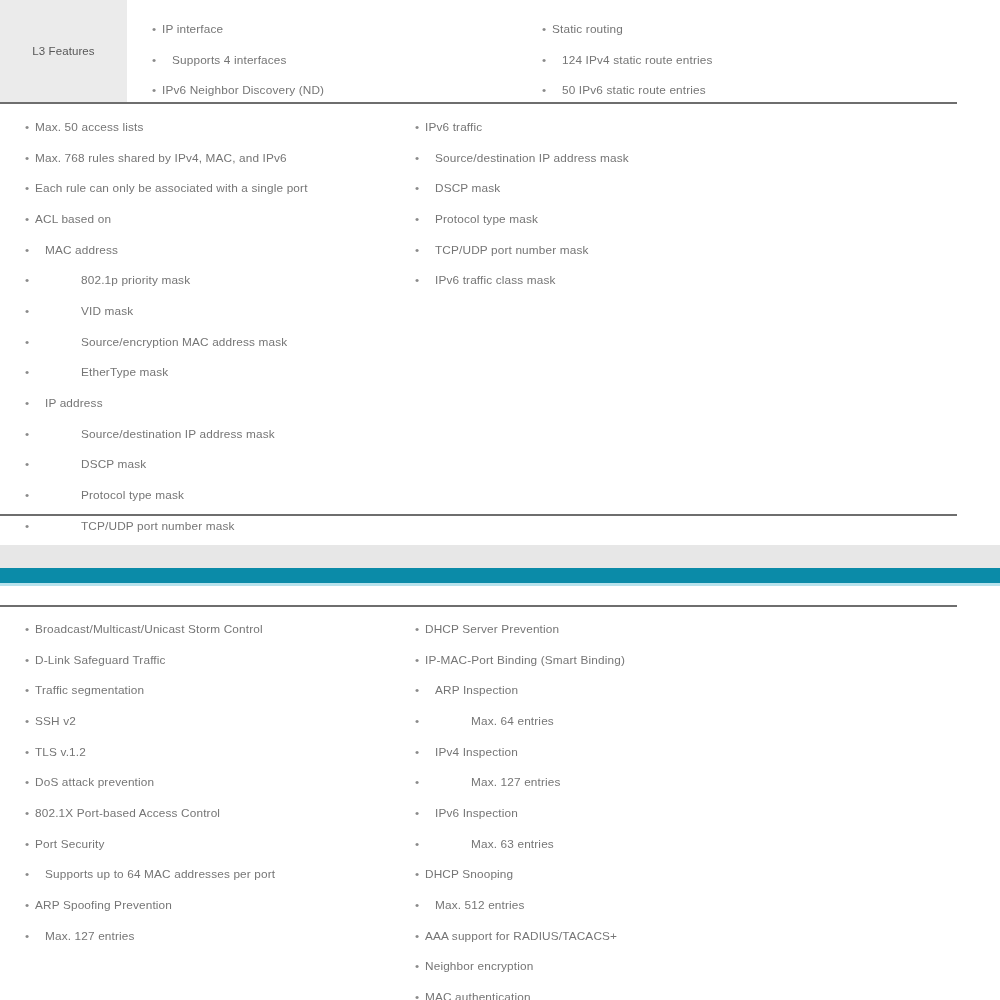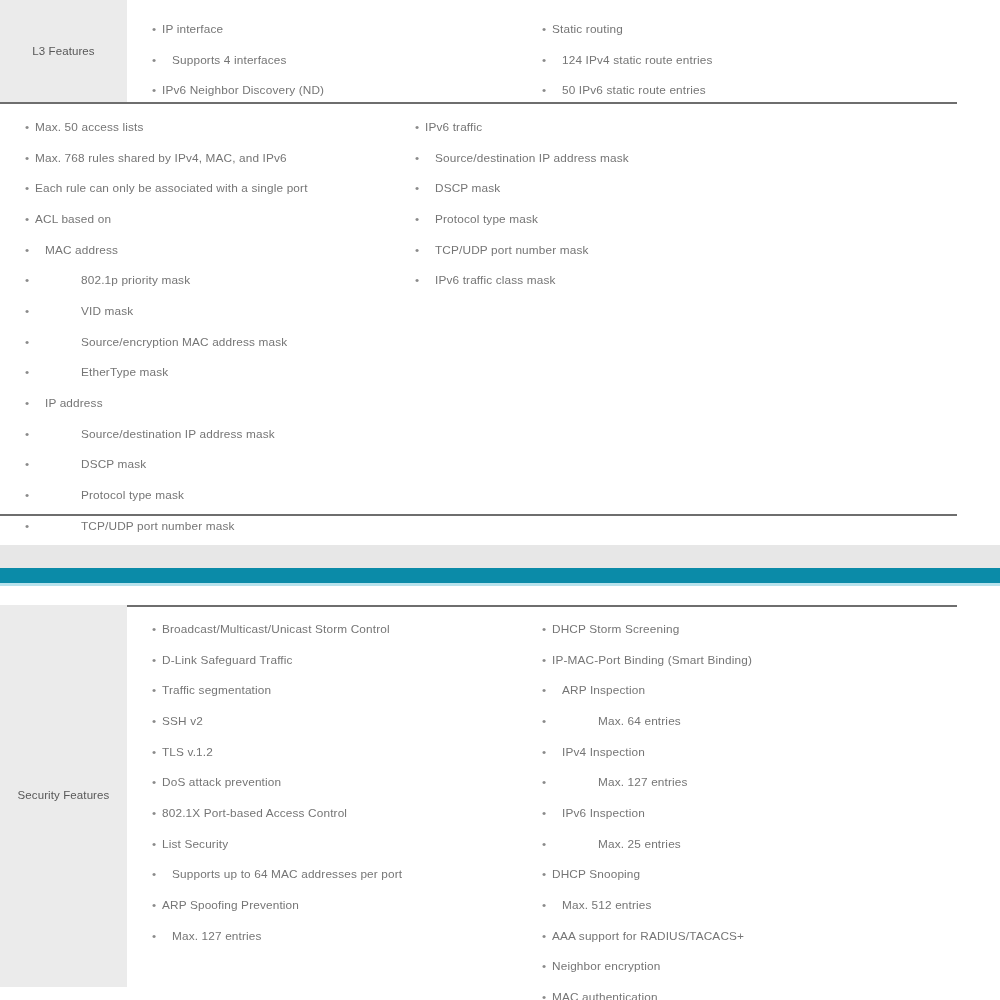--- a/index.html
+++ b/index.html
@@ -198,47 +198,46 @@
 
   <div class="band-grey" style="top:545px;"></div>
   <div class="band-teal" style="top:568px;"></div>
   <div class="band-teal-light" style="top:583px;"></div>
 
   <div class="spec-table block-b">
 
     <div class="rule" style="top:0px;"></div>
 
     <div class="spec-row" style="height:382px;">
-      <div class="row-label">Security Features</div>
       <div class="row-content">
         <div class="col col-left" style="padding-top:17px;">
           <ul class="blist">
             <li class="lvl1"><span class="bullet">•</span><span class="txt">Broadcast/Multicast/Unicast Storm Control</span></li>
             <li class="lvl1"><span class="bullet">•</span><span class="txt">D-Link Safeguard Traffic</span></li>
             <li class="lvl1"><span class="bullet">•</span><span class="txt">Traffic segmentation</span></li>
             <li class="lvl1"><span class="bullet">•</span><span class="txt">SSH v2</span></li>
             <li class="lvl1"><span class="bullet">•</span><span class="txt">TLS v.1.2</span></li>
             <li class="lvl1"><span class="bullet">•</span><span class="txt">DoS attack prevention</span></li>
             <li class="lvl1"><span class="bullet">•</span><span class="txt">802.1X Port-based Access Control</span></li>
-            <li class="lvl1"><span class="bullet">•</span><span class="txt">List Security</span></li>
+            <li class="lvl1"><span class="bullet">•</span><span class="txt">Port Security</span></li>
             <li class="lvl2"><span class="bullet">•</span><span class="txt">Supports up to 64 MAC addresses per port</span></li>
             <li class="lvl1"><span class="bullet">•</span><span class="txt">ARP Spoofing Prevention</span></li>
             <li class="lvl2"><span class="bullet">•</span><span class="txt">Max. 127 entries</span></li>
           </ul>
         </div>
         <div class="col col-right" style="padding-top:17px;">
           <ul class="blist">
-            <li class="lvl1"><span class="bullet">•</span><span class="txt">DHCP Storm Screening</span></li>
+            <li class="lvl1"><span class="bullet">•</span><span class="txt">DHCP Server Prevention</span></li>
             <li class="lvl1"><span class="bullet">•</span><span class="txt">IP-MAC-Port Binding (Smart Binding)</span></li>
             <li class="lvl2"><span class="bullet">•</span><span class="txt">ARP Inspection</span></li>
             <li class="lvl3"><span class="bullet">•</span><span class="txt">Max. 64 entries</span></li>
             <li class="lvl2"><span class="bullet">•</span><span class="txt">IPv4 Inspection</span></li>
             <li class="lvl3"><span class="bullet">•</span><span class="txt">Max. 127 entries</span></li>
             <li class="lvl2"><span class="bullet">•</span><span class="txt">IPv6 Inspection</span></li>
-            <li class="lvl3"><span class="bullet">•</span><span class="txt">Max. 25 entries</span></li>
+            <li class="lvl3"><span class="bullet">•</span><span class="txt">Max. 63 entries</span></li>
             <li class="lvl1"><span class="bullet">•</span><span class="txt">DHCP Snooping</span></li>
             <li class="lvl2"><span class="bullet">•</span><span class="txt">Max. 512 entries</span></li>
             <li class="lvl1"><span class="bullet">•</span><span class="txt">AAA support for RADIUS/TACACS+</span></li>
             <li class="lvl1"><span class="bullet">•</span><span class="txt">Neighbor encryption</span></li>
             <li class="lvl1"><span class="bullet">•</span><span class="txt">MAC authentication</span></li>
           </ul>
         </div>
       </div>
     </div>
   </div>

